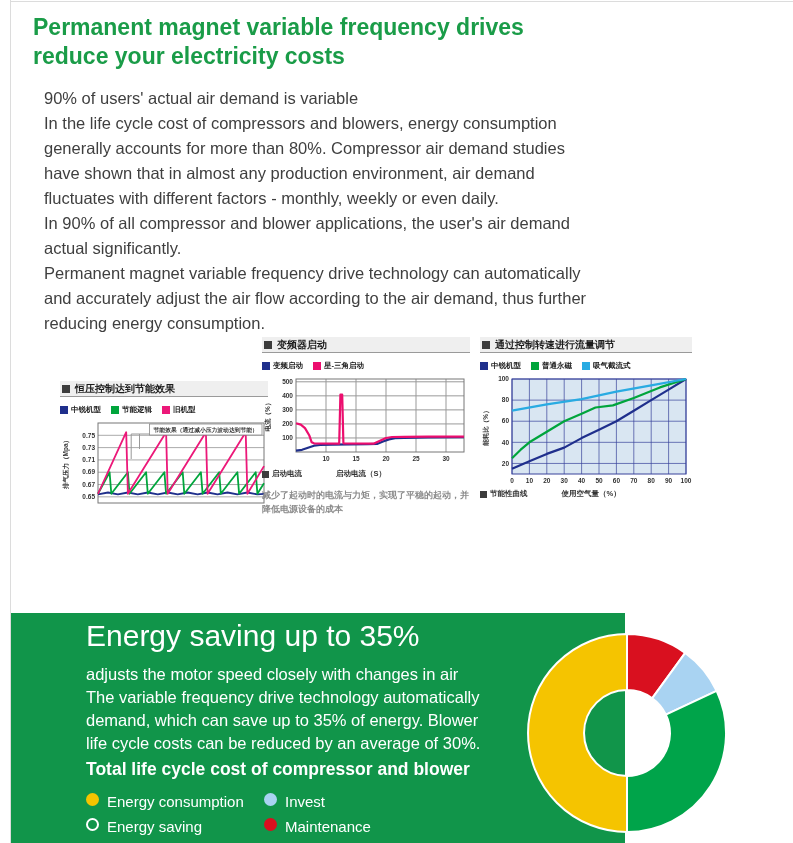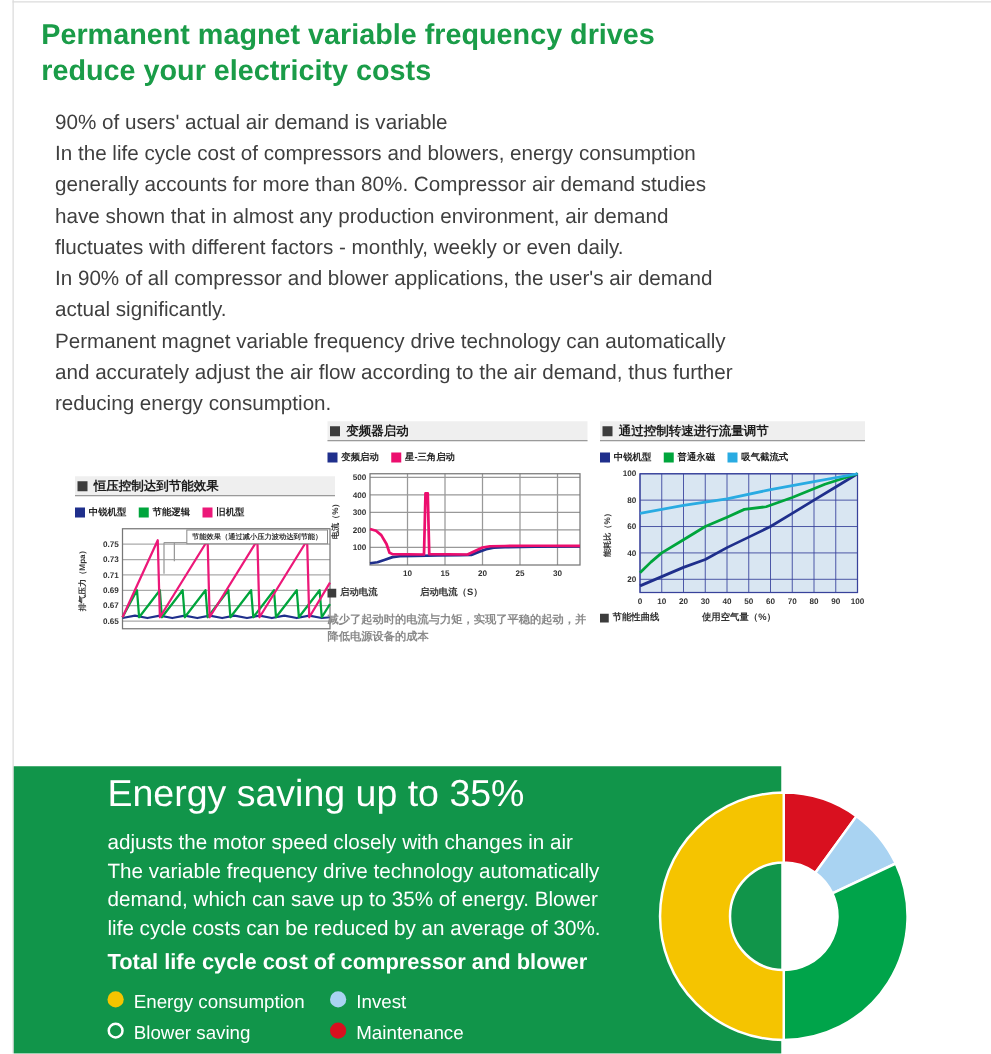--- a/index.html
+++ b/index.html
@@ -246,21 +246,21 @@
       <div class="bli">
         <span class="bdot" style="background: rgb(245, 196, 0);"></span>
         <span>Energy consumption</span>
       </div>
       <div class="bli">
         <span class="bdot" style="background: rgb(169, 211, 242);"></span>
         <span>Invest</span>
       </div>
       <div class="bli">
         <span class="bdot outline"></span>
-        <span>Blower saving</span>
+        <span>Energy saving</span>
       </div>
       <div class="bli">
         <span class="bdot" style="background: rgb(217, 16, 31);"></span>
         <span>Maintenance</span>
       </div>
     </div>
   </div>
 
   <svg class="donut" id="donut" width="250" height="228">
       <path d="M122.0 19.0 A99 99 0 0 1 180.2 37.9 L147.3 83.2 A43 43 0 0 0 122.0 75.0 Z" fill="#D9101F" stroke="#fff" stroke-width="2" stroke-linejoin="round"></path>

